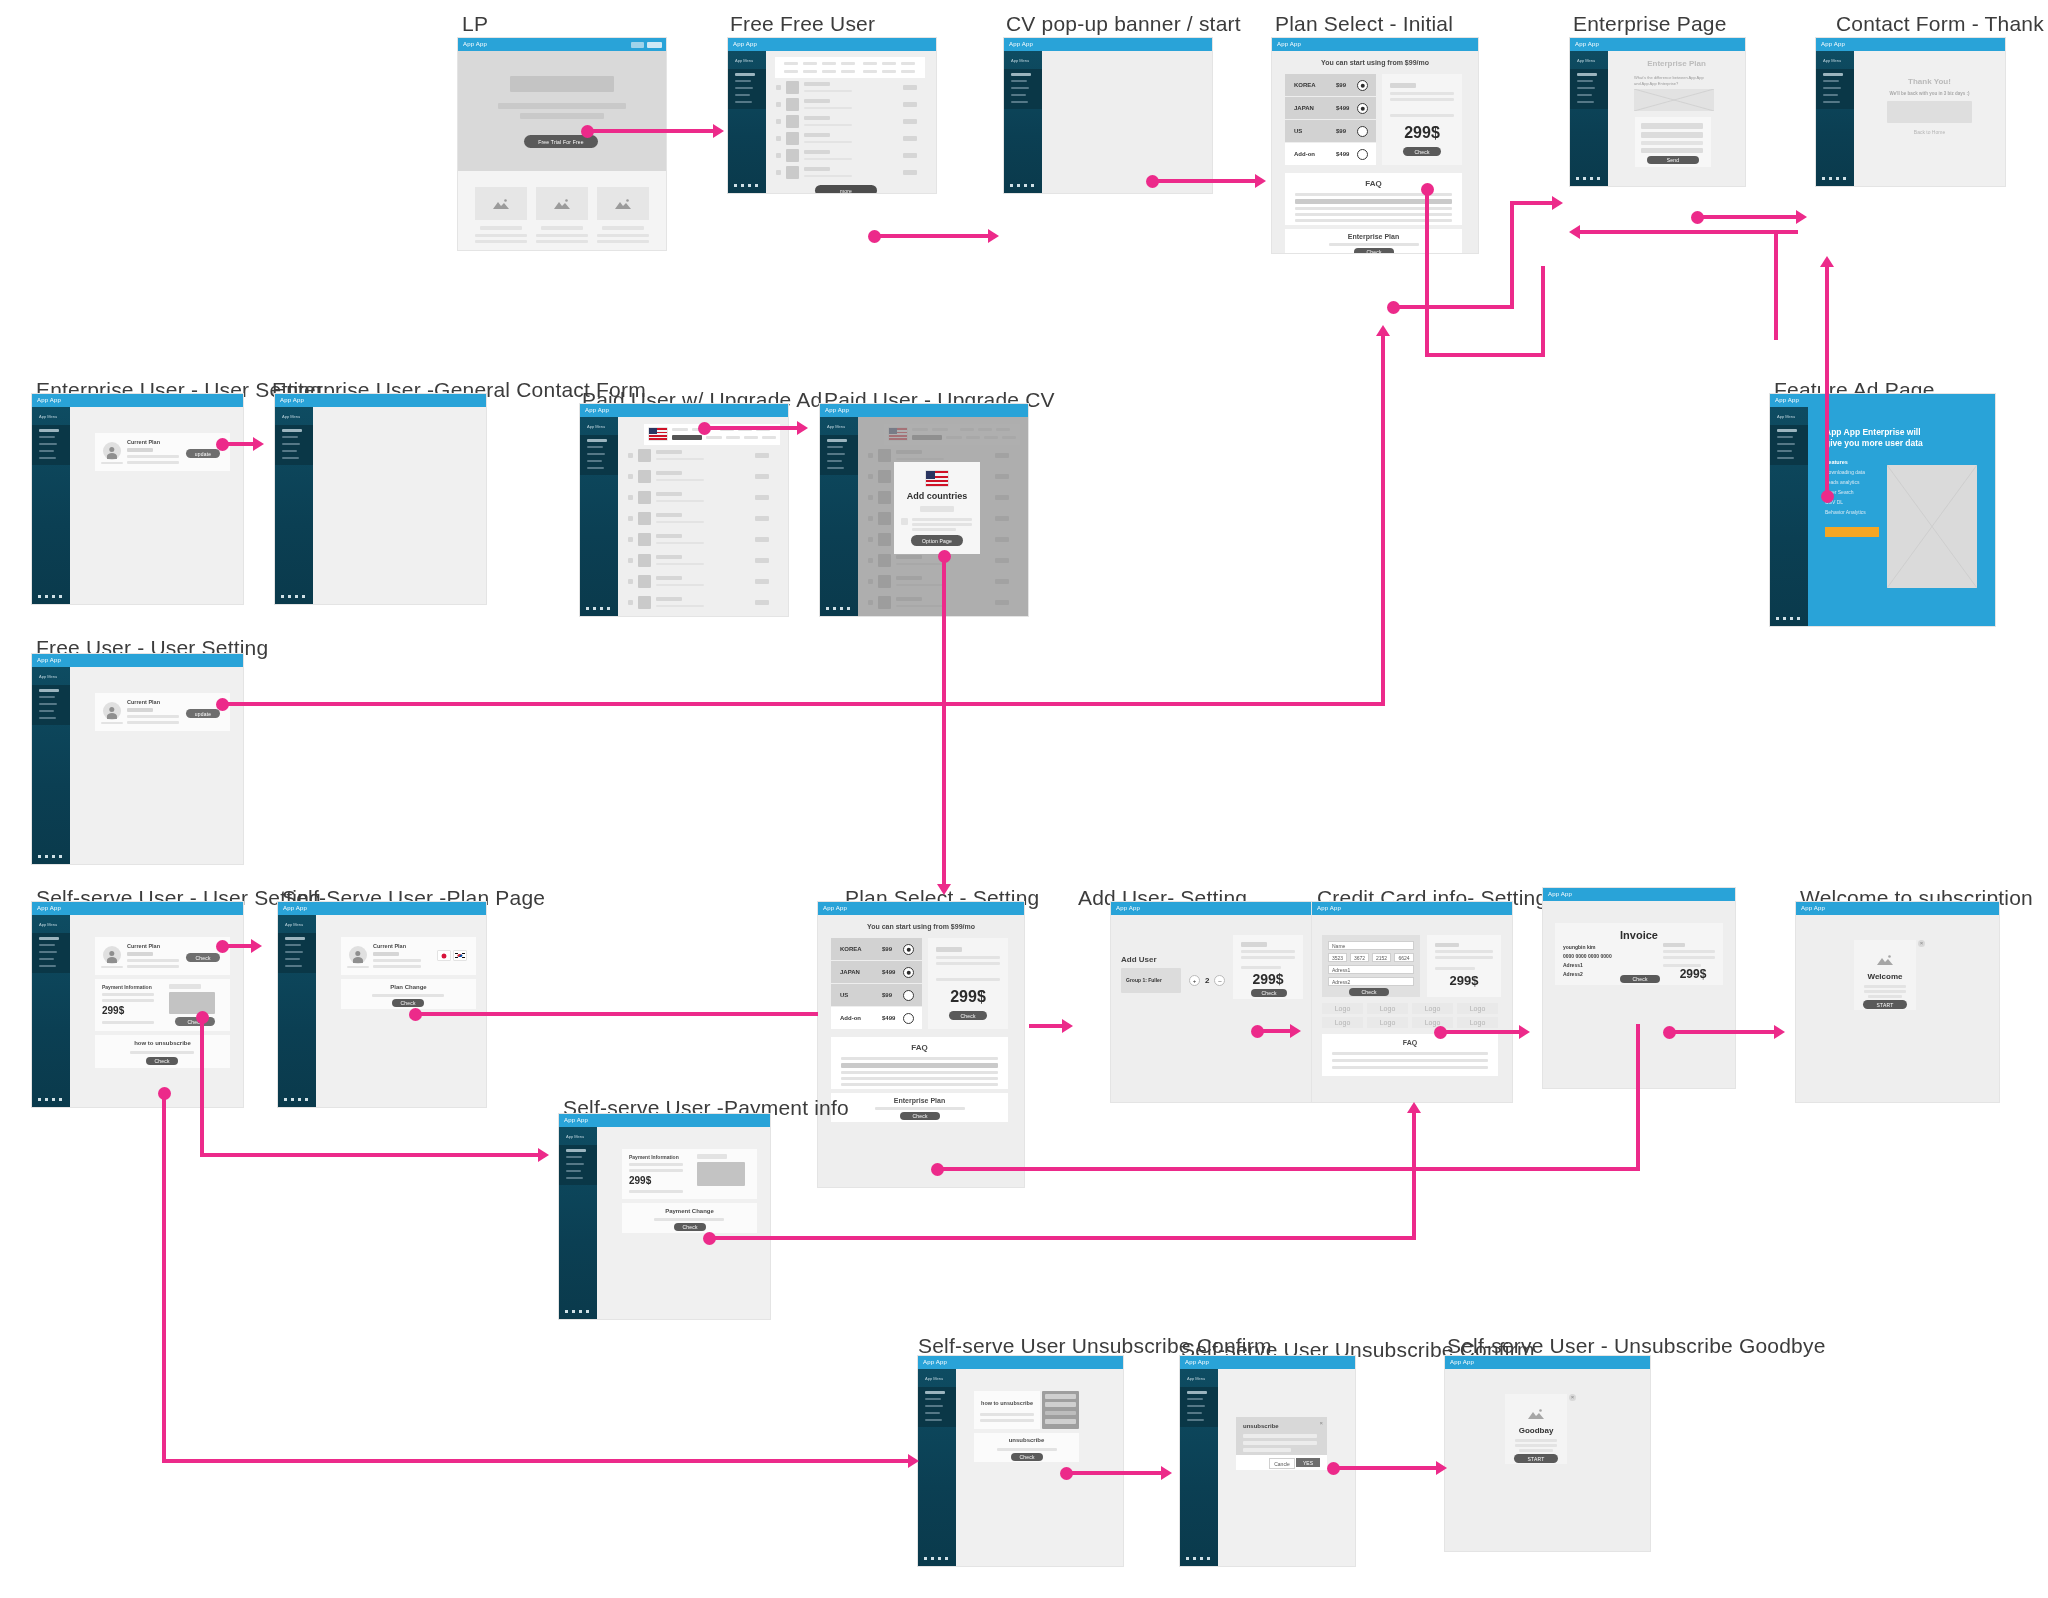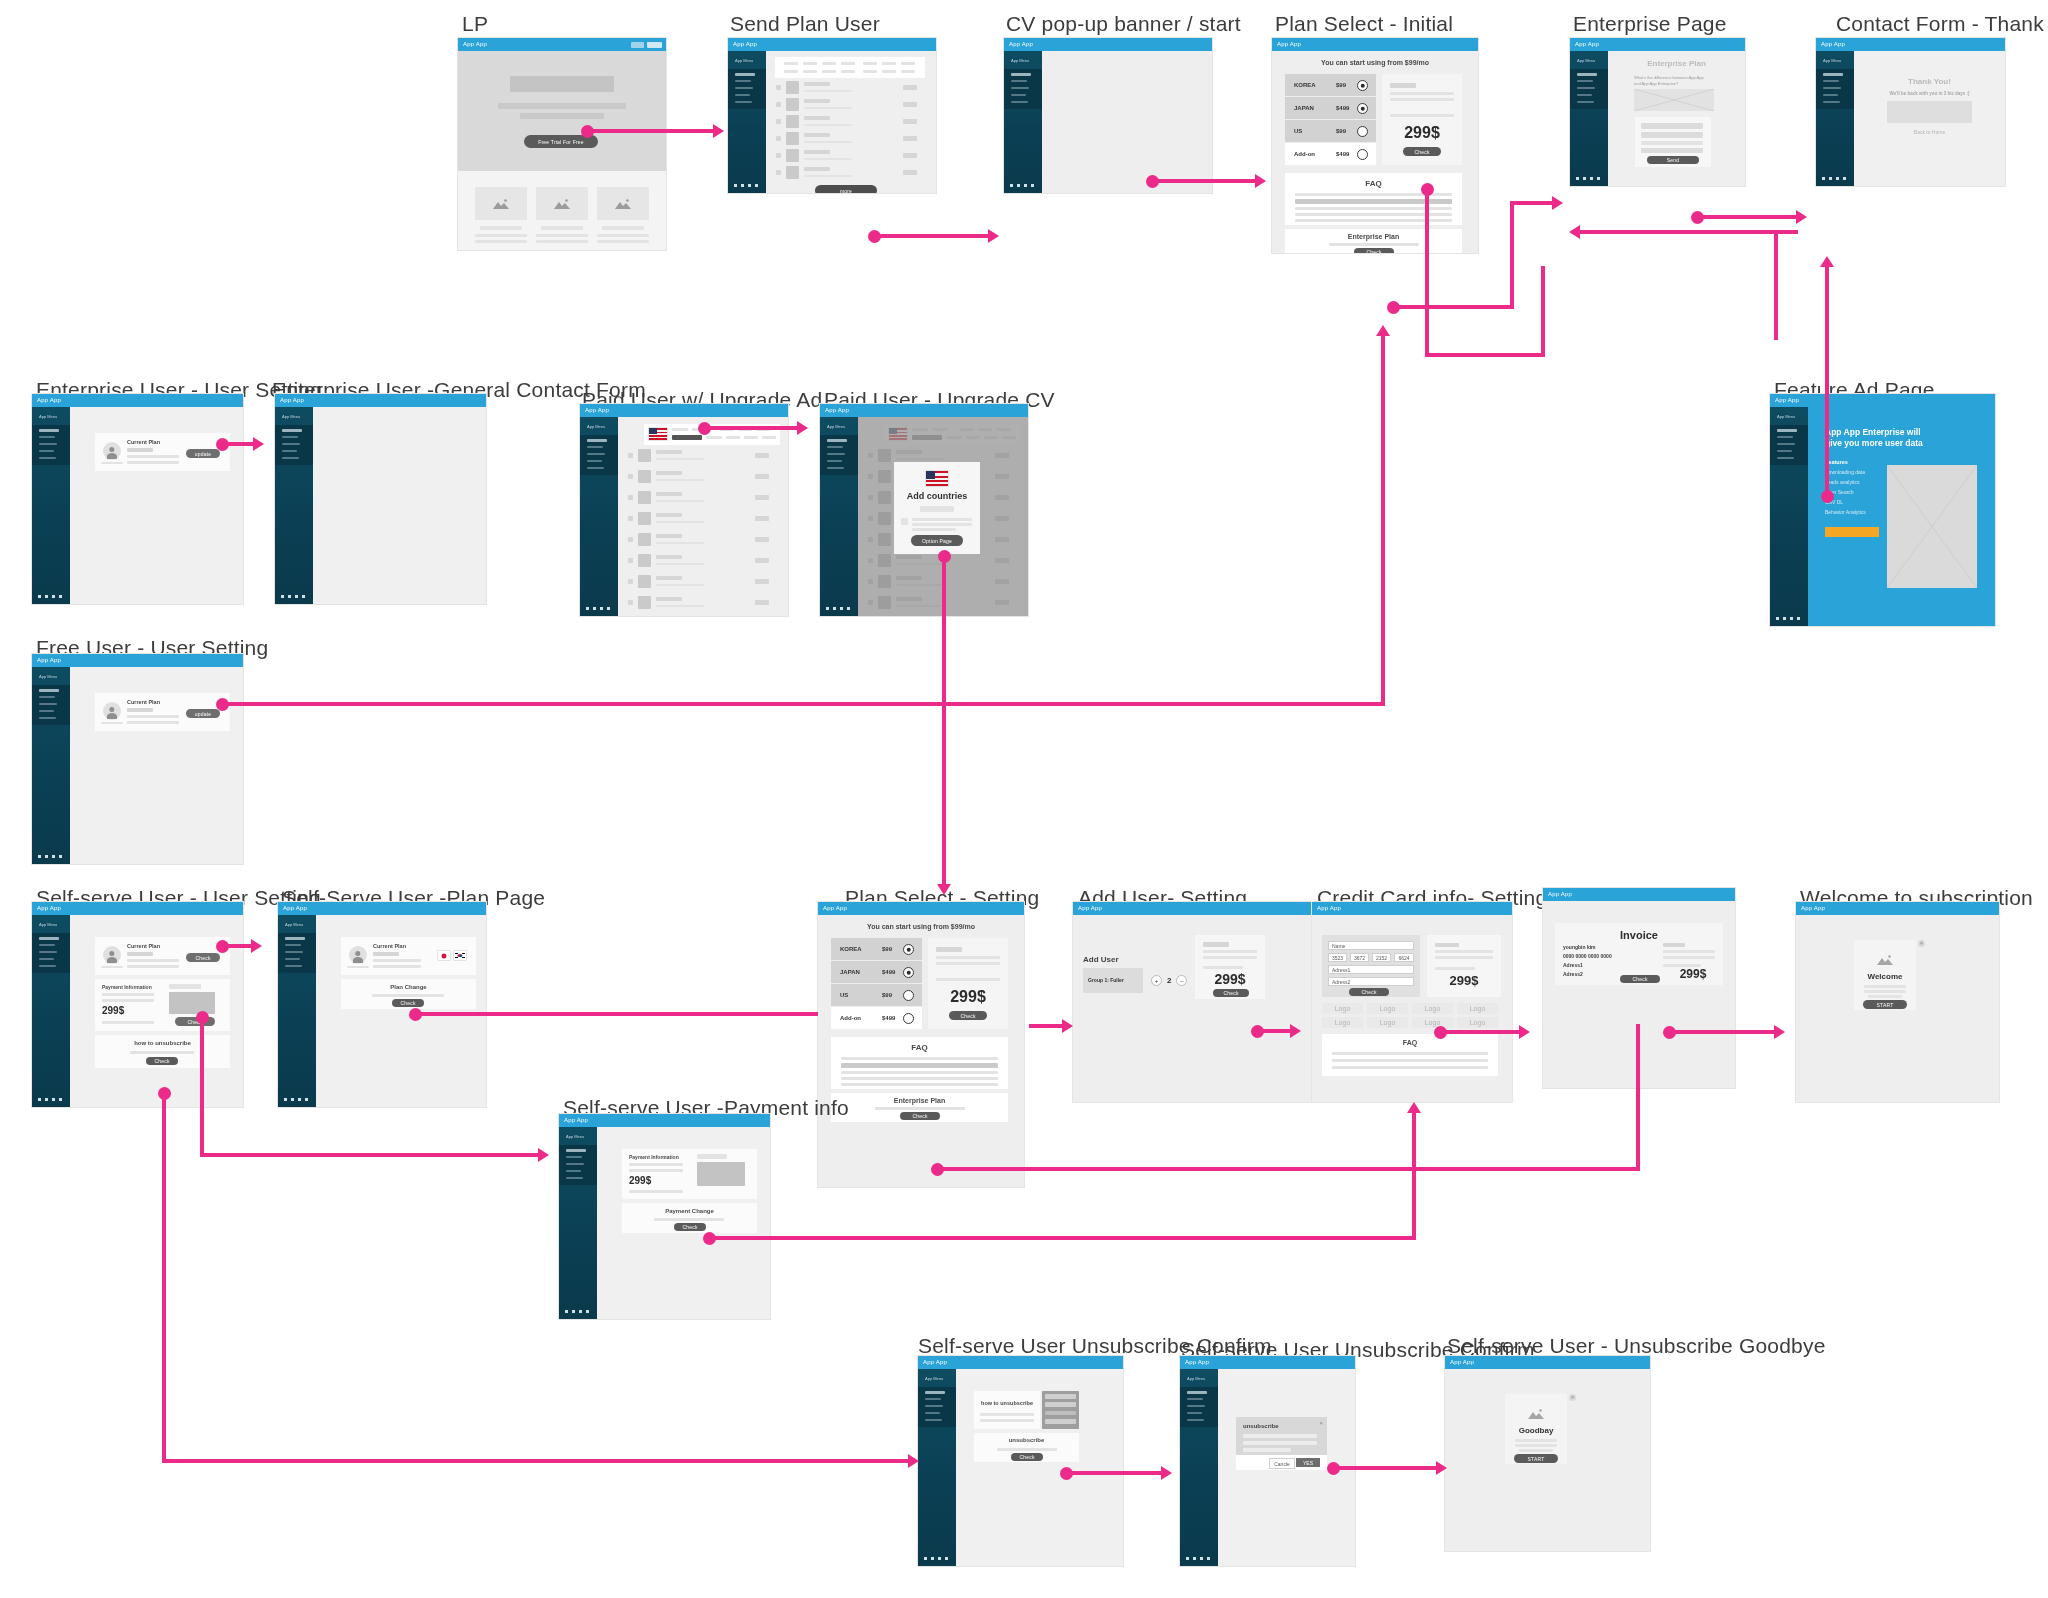--- a/index.html
+++ b/index.html
@@ -63,21 +63,21 @@
   .stepr{position:absolute;display:flex;align-items:center;gap:5px;}
   .stepr .c{width:9px;height:9px;border-radius:50%;background:#fff;border:.5px solid #bbb;display:flex;align-items:center;justify-content:center;font-size:6px;color:#333;}
   .stepr .n{font-size:8px;font-weight:bold;color:#2b2b2b;}
 </style>
 </head>
 <body>
 
 <div id="canvas">
 
   <div class="lbl" style="left:462px;top:12px">LP</div>
-  <div class="lbl" style="left:730px;top:12px">Send Plan User</div>
+  <div class="lbl" style="left:730px;top:12px">Free Free User</div>
   <div class="lbl" style="left:1006px;top:12px">CV pop-up banner / start</div>
   <div class="lbl" style="left:1275px;top:12px">Plan Select - Initial</div>
   <div class="lbl" style="left:1573px;top:12px">Enterprise Page</div>
   <div class="lbl" style="left:1836px;top:12px">Contact Form - Thank you</div>
 
   <div class="scr" style="left:458px;top:38px;width:208px;height:212px;background:#fff">
     <div class="hdr">
         <span class="brand">App App</span>
       </div>
     <div class="bar" style="right:22px;top:4px;width:13px;height:6px;background:#9fd3ea"></div>
@@ -833,21 +833,21 @@
         <div class="bar lt" style="left:10px;top:46px;width:157px;height:3px"></div>
       </div>
       <div class="card" style="left:13px;top:178px;width:177px;height:29px;background:#fff">
         <div class="ttl" style="left:0;right:0;top:4px;text-align:center;font-size:7px">Enterprise Plan</div>
         <div class="bar lt" style="left:44px;top:14px;width:90px;height:3px"></div>
         <div class="pill" style="left:69px;top:19px;width:40px;height:8px">Check</div>
       </div>
     </div>
   </div>
 
-  <div class="scr" style="left:1073px;top:902px;width:244px;height:200px">
+  <div class="scr" style="left:1111px;top:902px;width:244px;height:200px">
     <div class="hdr">
         <span class="brand">App App</span>
       </div>
     <div style="position:absolute;left:0;top:13px;right:0;bottom:0;background:#eeeeee">
       <div class="ttl" style="left:10px;top:40px;font-size:8px;color:#444">Add User</div>
       <div class="bar" style="left:10px;top:53px;width:60px;height:25px;background:#dcdcdc"></div>
       <div style="position:absolute;left:15px;top:62px;font-size:5px;color:#333;font-weight:bold">Group 1: Fuller</div>
       <div class="stepr" style="left:78px;top:60px">
         <span class="c">+</span>
         <span class="n">2</span>

